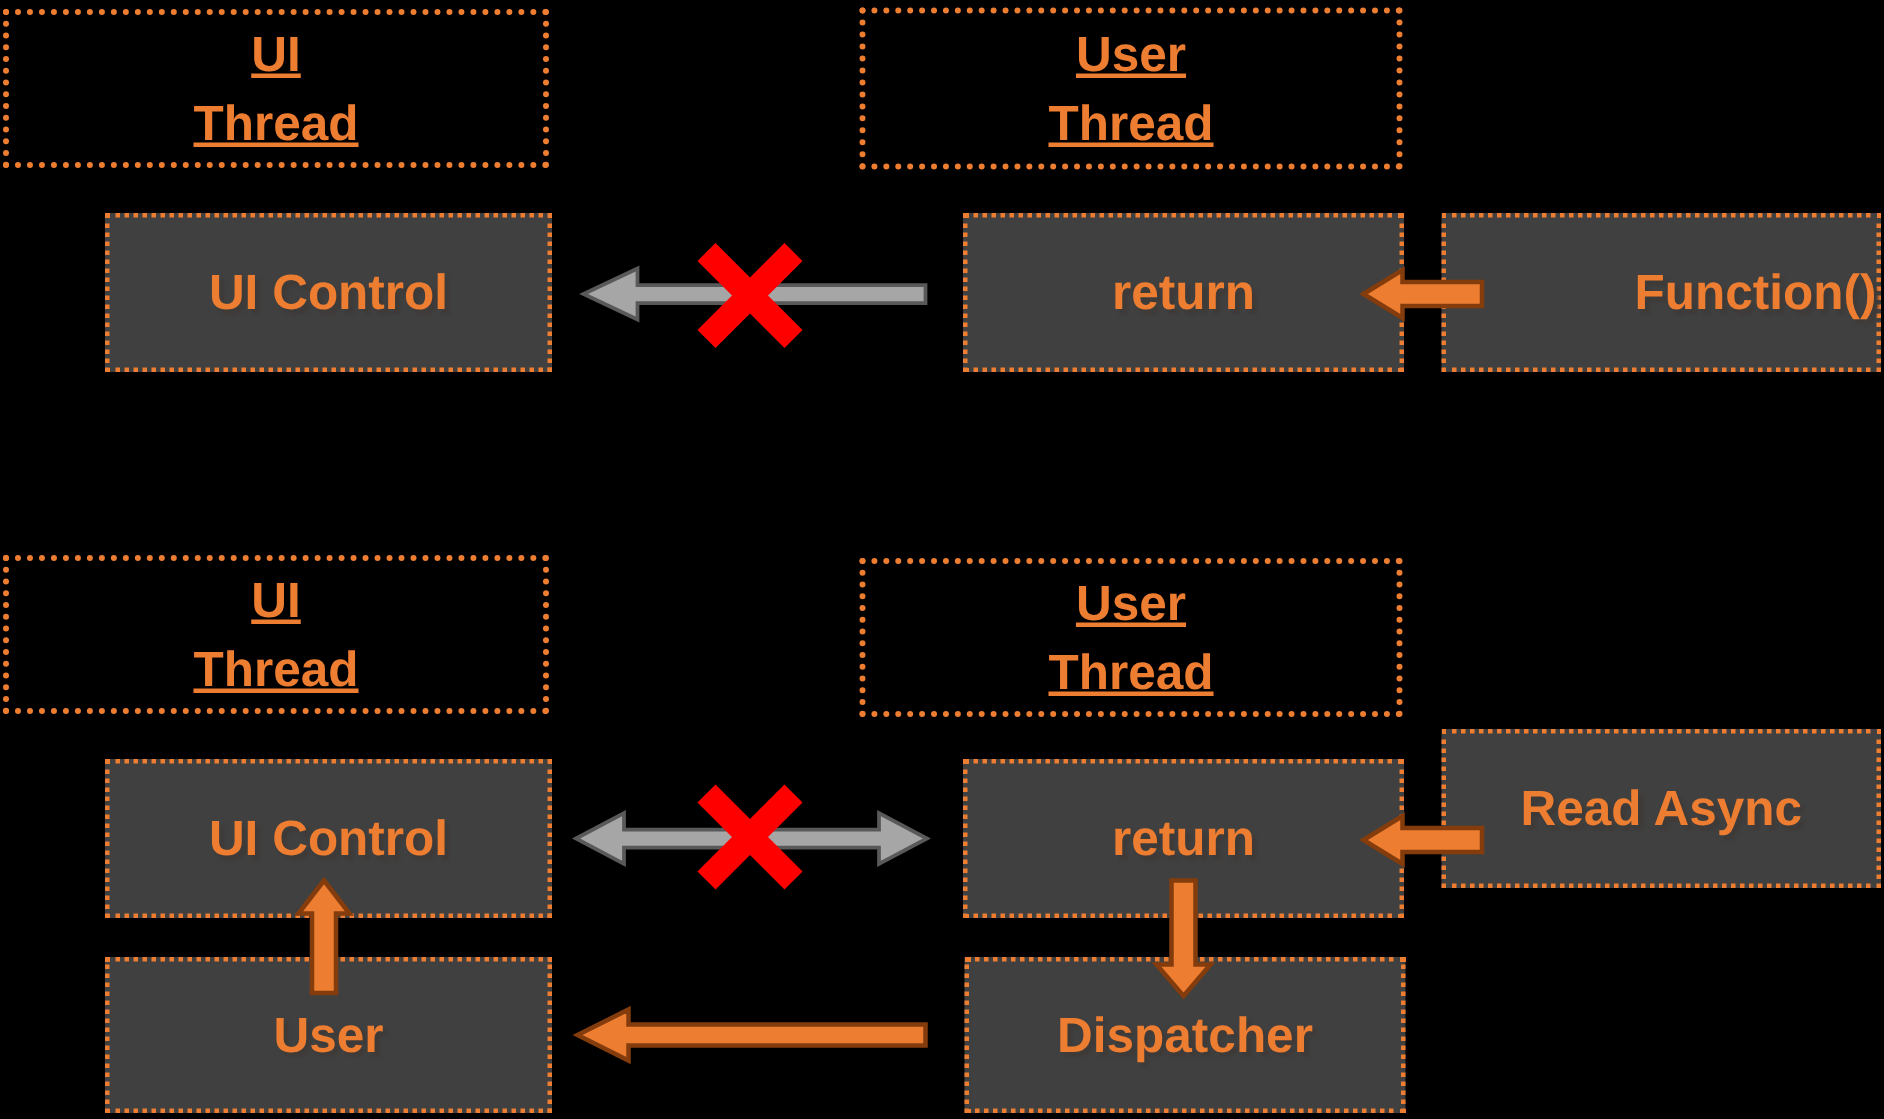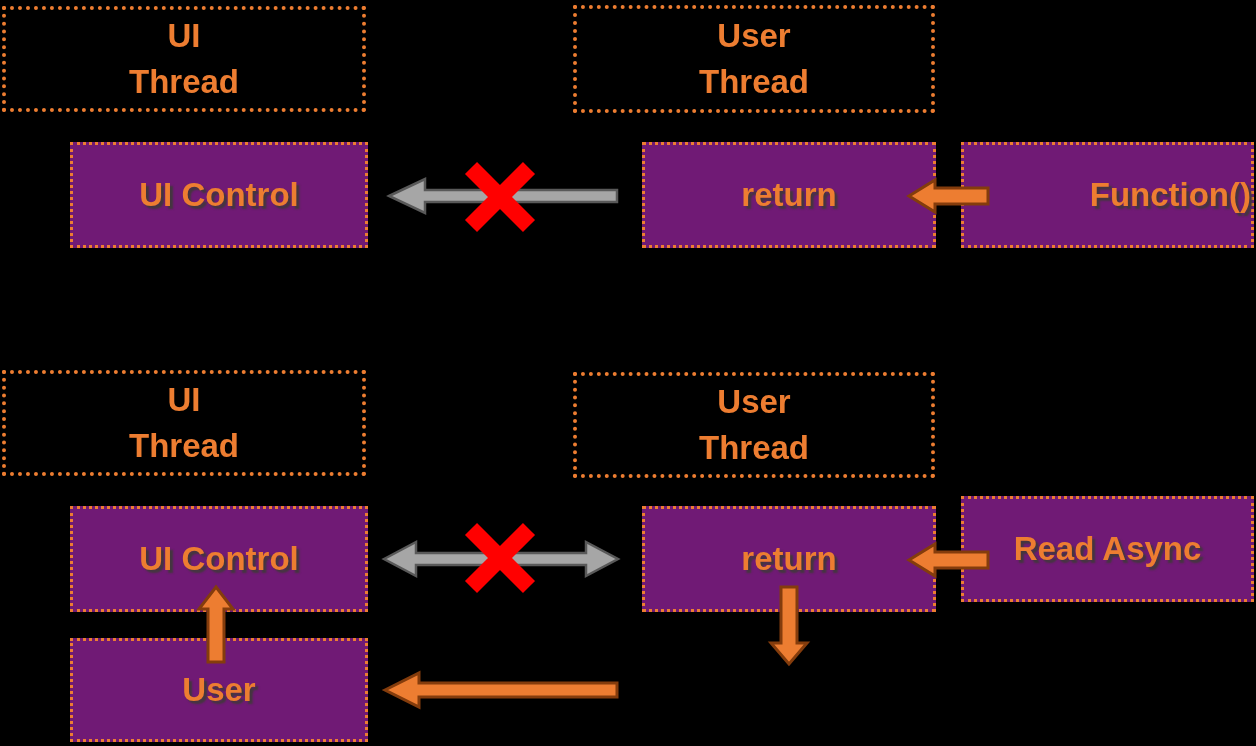--- a/index.html
+++ b/index.html
@@ -26,24 +26,25 @@
     font-size: 33px;
     color: #ED7D31;
     line-height: 1.38;
   }
   .thread-box {
     border: 4px dotted #ED7D31;
     background: transparent;
   }
   .thread-box .lbl {
     white-space: pre-line;
+    text-decoration: underline;
   }
   .gray-box {
     border: 3px dotted #ED7D31;
-    background: #701a75;
+    background: #404040;
   }
   .gray-box .lbl {
     text-shadow: 3px 3px 2px rgba(62, 58, 55, 0.9);
   }
   .lbl {
     display: block;
   }
   .overlay {
     position: absolute;
     left: 0;
@@ -59,21 +60,21 @@
   .user-thread-top  { left: 573px; top: 5px;   width: 362px; height: 108px; }
   .ui-control-top   { left: 70px;  top: 142px; width: 298px; height: 106px; }
   .return-top       { left: 642px; top: 142px; width: 294px; height: 106px; }
   .function-top     { left: 961px; top: 142px; width: 293px; height: 106px; justify-content: flex-end; }
 
   
   .ui-thread-bot    { left: 2px;   top: 370px; width: 364px; height: 106px; }
   .user-thread-bot  { left: 573px; top: 372px; width: 362px; height: 106px; }
   .ui-control-bot   { left: 70px;  top: 506px; width: 298px; height: 106px; }
   .return-bot       { left: 642px; top: 506px; width: 294px; height: 106px; }
-  .read-async-box   { left: 961px; top: 496px; width: 293px; height: 106px; }
+  .read-async-box   { left: 961px; top: 486px; width: 293px; height: 106px; }
   .queue-box        { left: 70px;  top: 638px; width: 298px; height: 104px; }
   .dispatcher-box   { left: 643px; top: 638px; width: 294px; height: 104px; }
 </style>
 </head>
 <body>
 
 <div class="canvas">
 
   <div class="box thread-box ui-thread-top">
     <span class="lbl">UI
@@ -116,20 +117,23 @@
   </div>
 
   <div class="box gray-box read-async-box">
     <span class="lbl">Read Async</span>
   </div>
 
   <div class="box gray-box queue-box">
     <span class="lbl">User</span>
   </div>
 
+  <div class="box gray-box dispatcher-box">
+    <span class="lbl">Dispatcher</span>
+  </div>
 
   <svg class="overlay" viewBox="0 0 1256 746" xmlns="http://www.w3.org/2000/svg">
 
     <polygon points="389,196 425,179 425,190 617,190 617,202 425,202 425,213" fill="#A6A6A6" stroke="#595959" stroke-width="2.5" stroke-linejoin="miter"></polygon>
 
     <path d="M471,168 L529,226 M529,168 L471,226" stroke="#FF0000" stroke-width="17" stroke-linecap="butt" fill="none"></path>
 
     <polygon points="909,196 935,180 935,188 988,188 988,204 935,204 935,212" fill="#ED7D31" stroke="#843C0C" stroke-width="3" stroke-linejoin="miter"></polygon>
 
     <polygon points="384,559 416,542 416,553 586,553 586,542 618,559 586,576 586,565 416,565 416,576" fill="#A6A6A6" stroke="#595959" stroke-width="2.5" stroke-linejoin="miter"></polygon>

